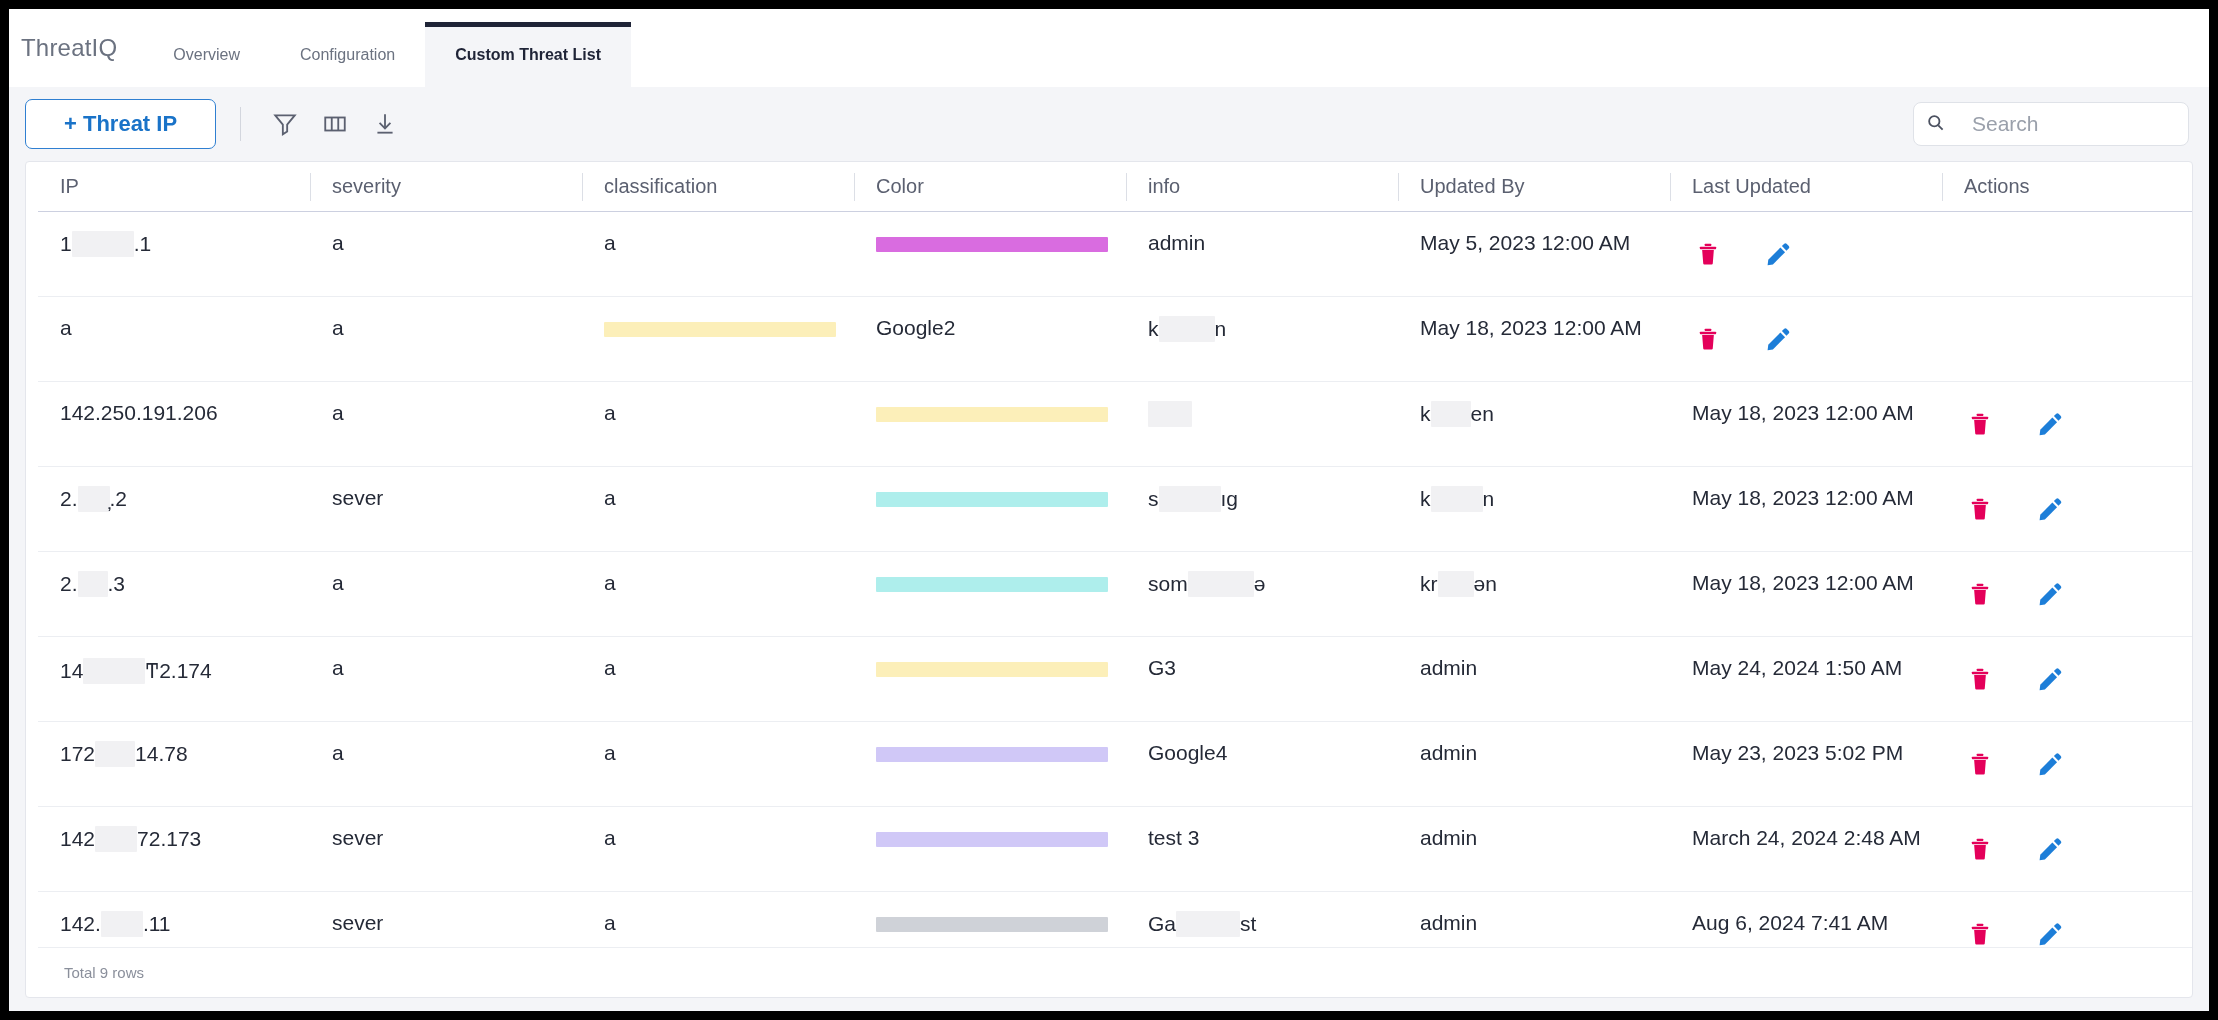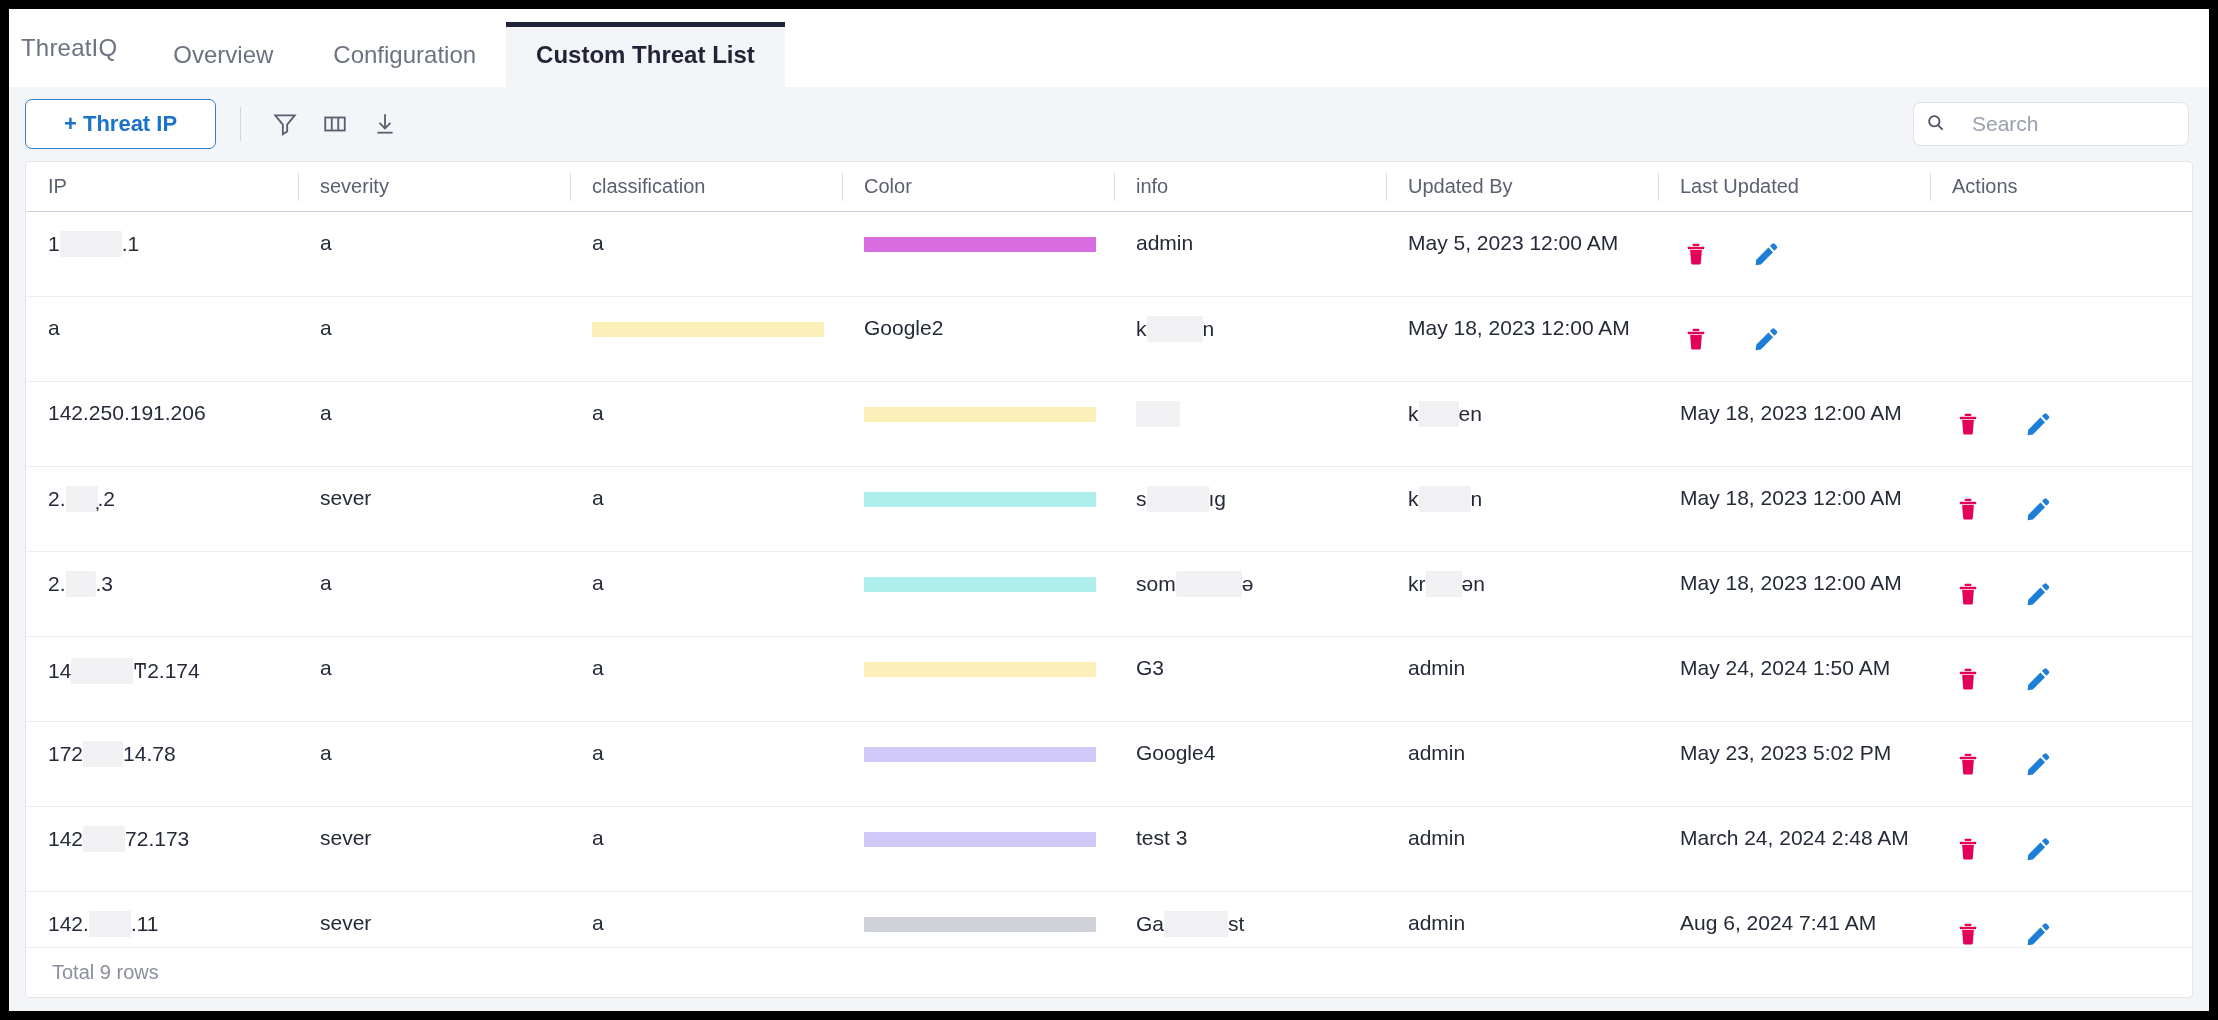--- a/index.html
+++ b/index.html
@@ -28,21 +28,21 @@
   .nav-brand {
     display: flex; align-items: center;
     padding: 0 26px 0 12px;
     font-size: 24px;
     color: #6b7280;
     letter-spacing: 0.2px;
   }
   .nav-tab {
     display: flex; align-items: center;
     padding: 0 30px;
-    font-size: 24px;
+    font-size: 16px;
     color: #6b7280;
     cursor: pointer;
     position: relative;
     white-space: nowrap;
     margin-top: 13px;
   }
   .nav-tab.active {
     background: #f4f5f8;
     color: #1f2437;
     font-weight: bold;
@@ -110,20 +110,21 @@
   
   .table-card {
     margin: 0 16px;
     background: #ffffff;
     border: 1px solid #e4e6ec;
     border-radius: 4px;
     height: 837px;
     display: flex;
     flex-direction: column;
     overflow: hidden;
+    padding-left: 12px;
   }
   .thead {
     display: flex;
     height: 50px;
     align-items: center;
     border-bottom: 1px solid #ccd0e0;
     flex-shrink: 0;
   }
   .th {
     font-size: 20px;
@@ -192,21 +193,21 @@
     background: #f1f1f3;
     height: 26px;
     vertical-align: -6px;
     border-radius: 1px;
   }
   .tfoot {
     height: 50px;
     display: flex;
     align-items: center;
     padding-left: 26px;
-    font-size: 20px;
+    font-size: 15px;
     color: #8a8f9b;
     border-top: 1px solid #eceef2;
     flex-shrink: 0;
   }
 </style>
 </head>
 <body>
 
 <div class="app-window">
 

